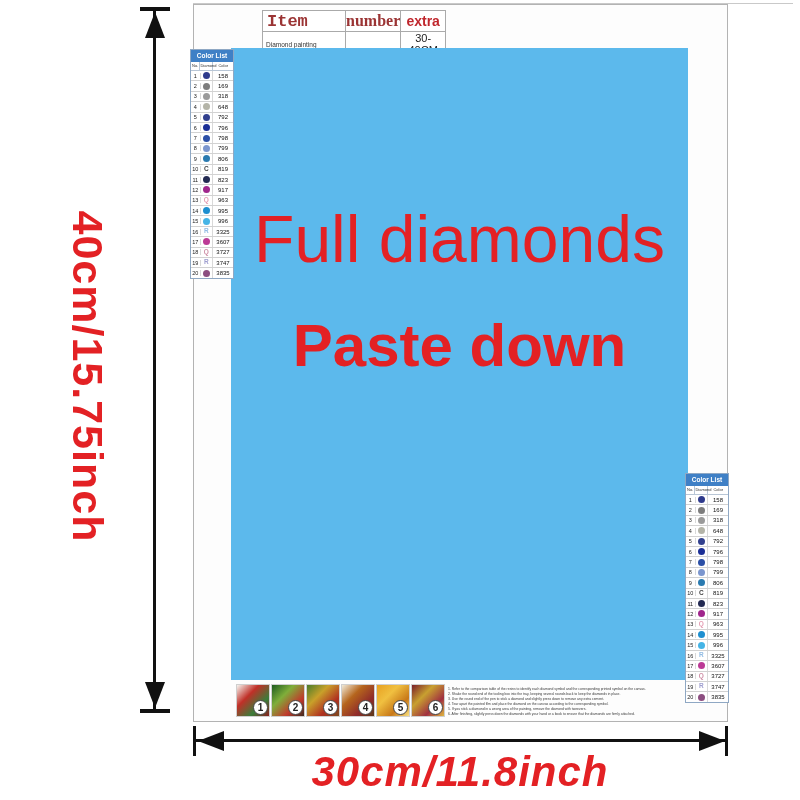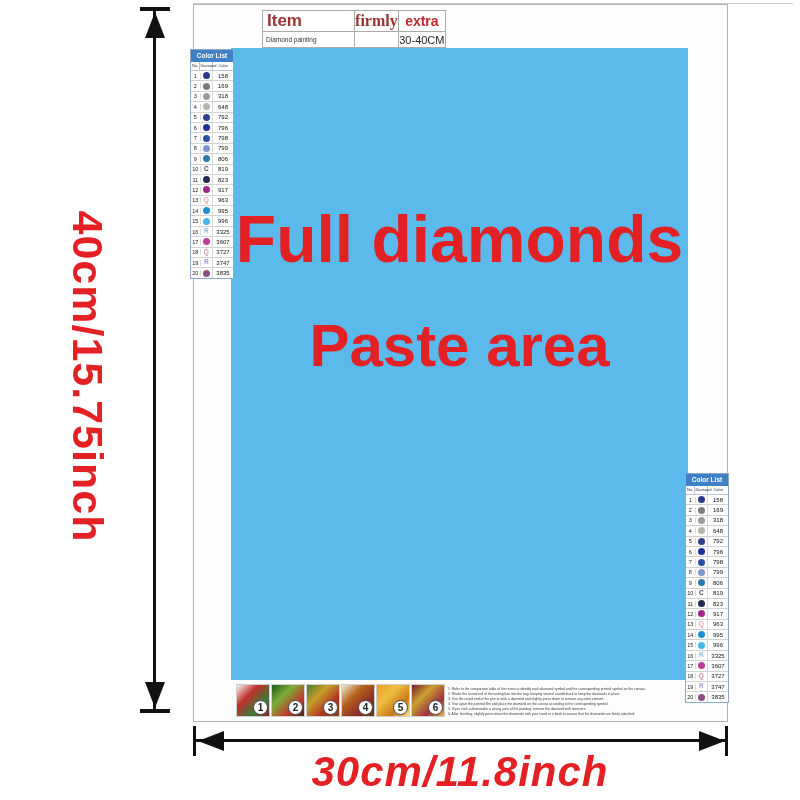--- a/index.html
+++ b/index.html
@@ -30,31 +30,31 @@
 
   
   .sheet{position:absolute;left:193px;top:4px;width:535px;height:718px;
     background:#fdfdfd;border:1px solid #b3b3b3;box-sizing:border-box;}
 
   
   .spec{position:absolute;left:68px;top:5px;width:184px;border:1px solid #999;
     border-collapse:collapse;background:#fff;}
   .spec td{border:1px solid #aaa;padding:0;box-sizing:border-box;}
   .spec .hd td{height:21px;}
-  .spec .hd .c1{font-family:Liberation Sans, sans-serif;font-size:17px;font-weight:bold;padding-left:4px;}
+  .spec .hd .c1{font-family:Liberation Mono, monospace;font-size:17px;font-weight:bold;padding-left:4px;}
   .spec .hd .c2{font-family:"Liberation Serif", serif;font-size:16px;font-weight:bold;text-align:center;}
   .spec .hd .c3{font-size:14px;font-weight:bold;text-align:center;}
   .spec .vals td{height:16px;}
   .spec .vals .c1{font-size:6.5px;color:#333;padding-left:3px;}
   .spec .vals .c3{font-size:11px;color:#222;text-align:center;}
 
   
   .paste{position:absolute;left:37px;top:43px;width:457px;height:632px;
     display:flex;flex-direction:column;align-items:center;}
-  .paste .l1{margin-top:158px;font-size:66px;font-weight:bold;line-height:1;}
+  .paste .l1{margin-top:158px;font-size:66px;font-weight:normal;line-height:1;}
   .paste .l2{margin-top:44px;font-size:60px;font-weight:bold;line-height:1;}
 
   
   .clist{position:absolute;width:44px;background:#fff;border:1px solid #8fa8c4;box-sizing:border-box;font-family:"Liberation Sans",sans-serif;}
   .clist .ttl{height:12px;line-height:12px;text-align:center;color:#fff;font-size:6.5px;font-weight:bold;}
   .clist .sub{display:flex;height:8px;border-bottom:1px solid #b8c6d6;}
   .clist .sub div{font-size:4px;color:#333;text-align:center;line-height:8px;box-sizing:border-box;}
   .clist .row{display:flex;height:9.4px;border-bottom:1px solid #d2d2d2;align-items:center;}
   .clist .row:last-child{border-bottom:none;}
   .cno{width:10px;font-size:5.5px;color:#222;text-align:center;border-right:1px solid #d9d9d9;box-sizing:border-box;}
@@ -85,34 +85,34 @@
 <div class="v-cap bot"></div>
 <div class="arrow-up"></div>
 <div class="arrow-down"></div>
 <div class="v-label" style="color: rgb(227, 33, 36);">40cm/15.75inch</div>
 
 <div class="sheet">
   <table class="spec">
     <tbody>
         <tr class="hd">
       <td class="c1" style="width: 95px; color: rgb(155, 52, 52);">Item</td>
-      <td class="c2" style="width: 39px; color: rgb(155, 52, 52);">firmly</td>
+      <td class="c2" style="width: 39px; color: rgb(155, 52, 52);">number</td>
       <td class="c3" style="width: 48px; color: rgb(192, 39, 45);">extra</td>
     </tr>
     <tr class="vals">
       <td class="c1">Diamond painting</td>
       <td class="c2"></td>
       <td class="c3">30-40CM</td>
     </tr>
   </tbody>
     </table>
 
   <div class="paste" style="background: rgb(92, 185, 236);">
     <div class="l1" style="color: rgb(227, 33, 36);">Full diamonds</div>
-    <div class="l2" style="color: rgb(227, 33, 36);">Paste area</div>
+    <div class="l2" style="color: rgb(227, 33, 36);">Paste down</div>
   </div>
 
   <div class="clist" id="clist-left" style="left:-4px;top:44px;">
       <div class="ttl" style="background: rgb(63, 128, 198);">Color List</div>
       <div class="sub">
         <div class="s1">No.</div>
         <div class="s2">Diamond</div>
         <div class="s3">Color</div>
       </div>
       <div class="row">

